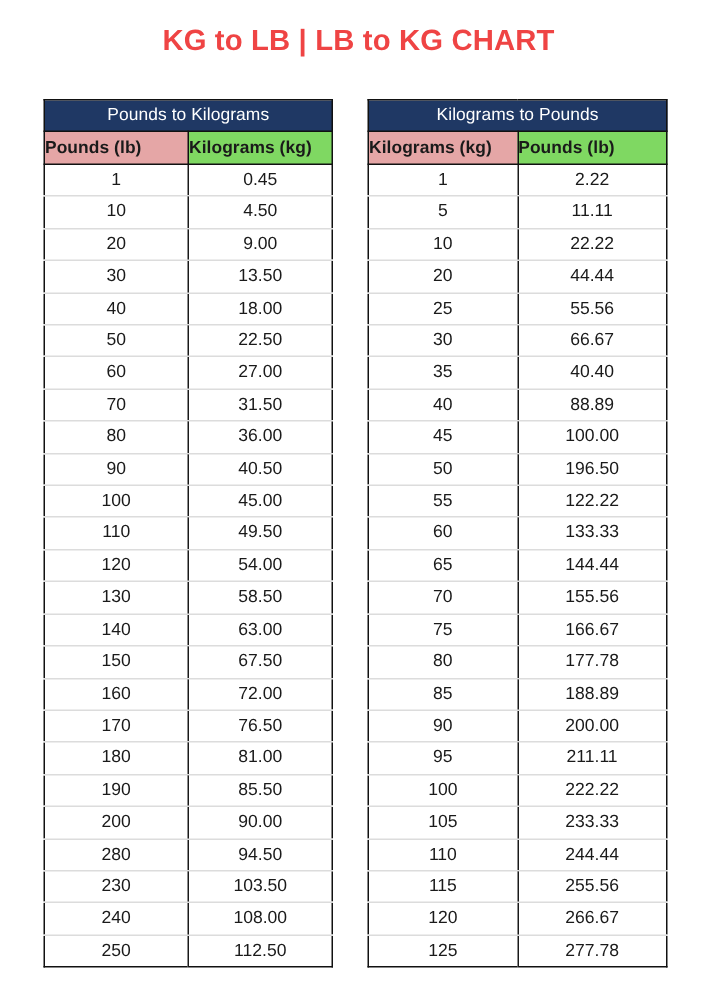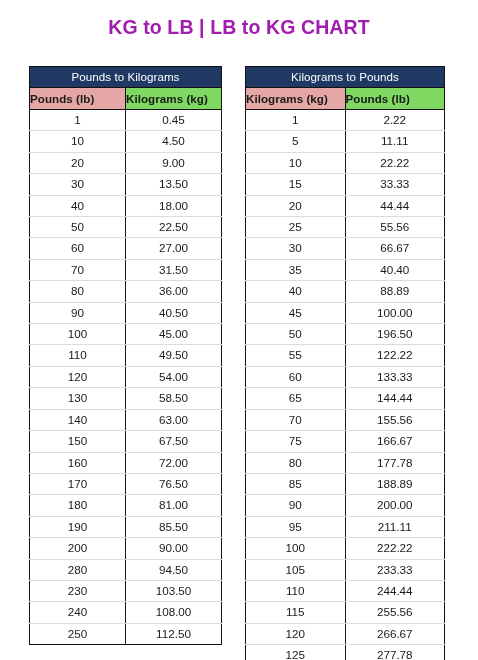--- a/index.html
+++ b/index.html
@@ -23,21 +23,21 @@
   }
   .chart-title {
     position: absolute;
     top: 16px;
     left: 0;
     width: 478px;
     text-align: center;
     font-size: 19.5px;
     font-weight: bold;
     letter-spacing: 0.1px;
-    color: #a21caf;
+    color: #ef4444;
     font-family: "Liberation Sans", sans-serif;
   }
   .tables-area {
     position: absolute;
     top: 66px;
     left: 0;
     width: 478px;
     height: 565px;
   }
   .conv-table {
@@ -245,24 +245,20 @@
           </tr>
           <tr>
             <td class="col-a">5</td>
             <td class="col-b">11.11</td>
           </tr>
           <tr>
             <td class="col-a">10</td>
             <td class="col-b">22.22</td>
           </tr>
           <tr>
-            <td class="col-a">15</td>
-            <td class="col-b">33.33</td>
-          </tr>
-          <tr>
             <td class="col-a">20</td>
             <td class="col-b">44.44</td>
           </tr>
           <tr>
             <td class="col-a">25</td>
             <td class="col-b">55.56</td>
           </tr>
           <tr>
             <td class="col-a">30</td>
             <td class="col-b">66.67</td>

